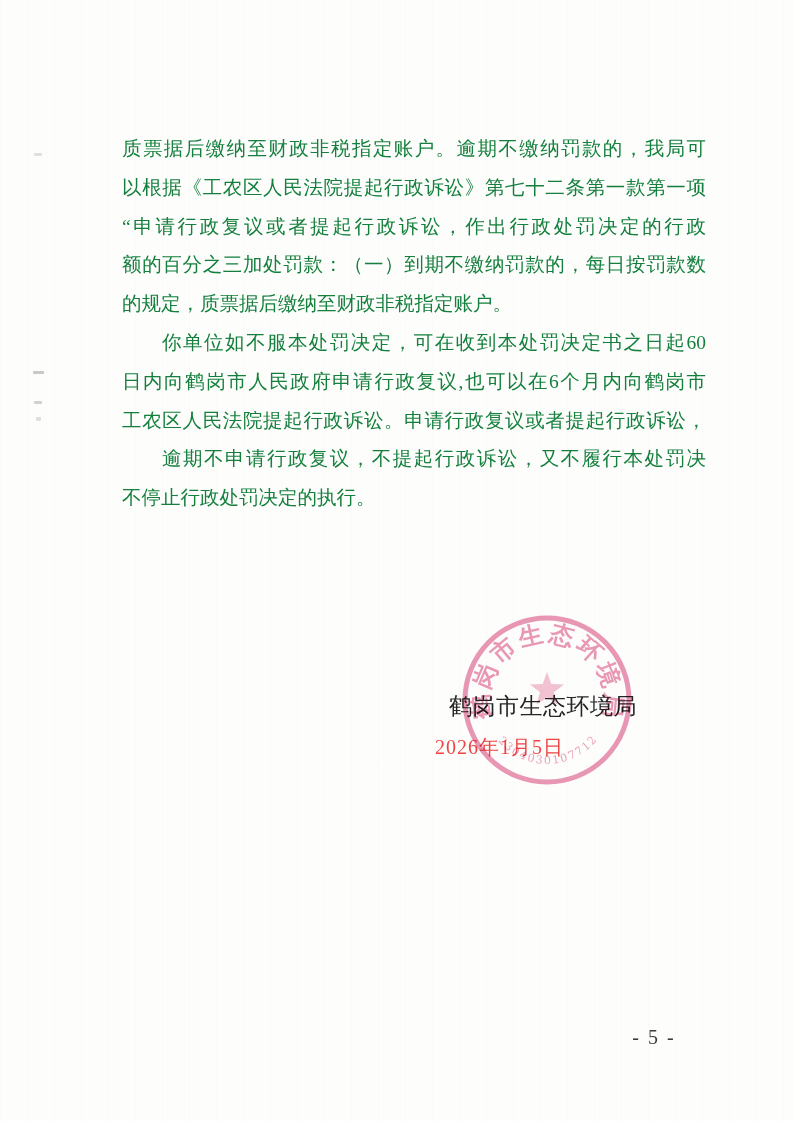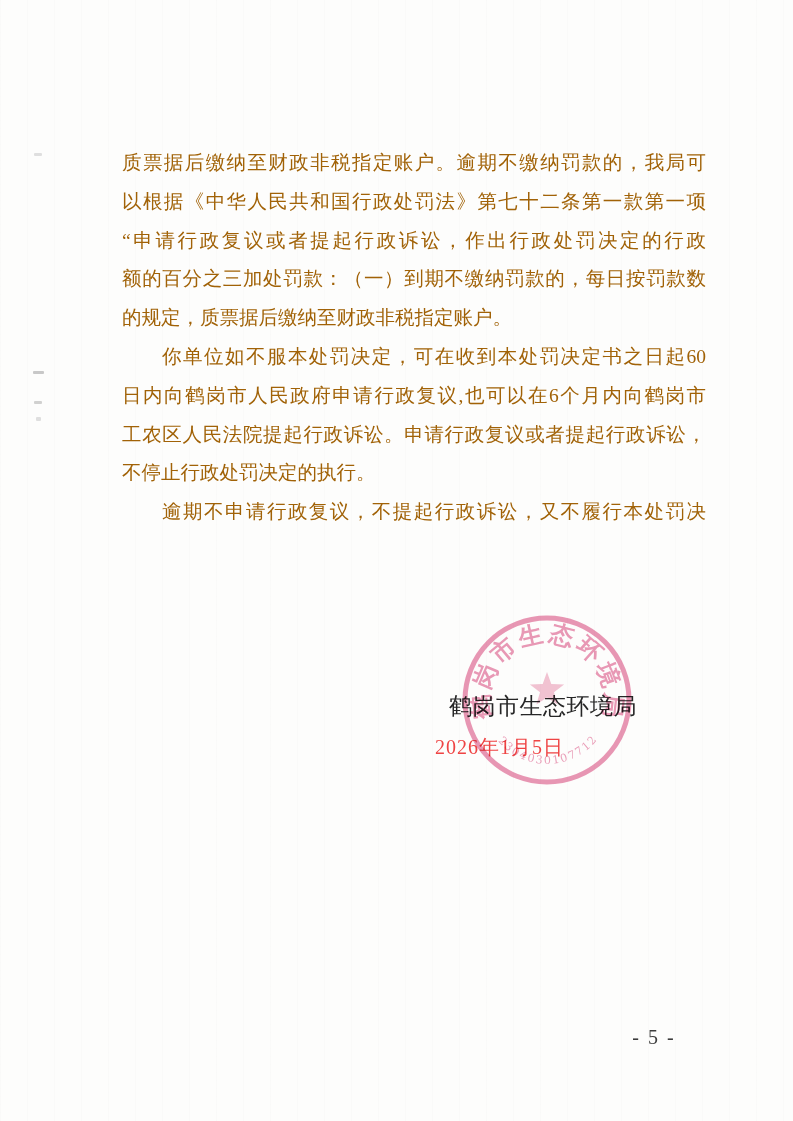--- a/index.html
+++ b/index.html
@@ -14,23 +14,23 @@
   .paper-texture {
     position: absolute; inset: 0;
     background: repeating-linear-gradient(90deg,
       rgba(60,60,60,0.015) 0 1px, transparent 1px 27px);
     pointer-events: none;
   }
 
   
   .body-text {
     position: absolute;
-    left: 122px; top: 144px; width: 584px;
+    left: 122px; top: 130px; width: 584px;
     font-size: 19.5px;
-    color: #a16207;
+    color: #15803d;
   }
   .body-text .line {
     height: 38.8px;
     line-height: 38.8px;
     text-align: justify;
     text-align-last: justify;
     overflow: hidden;
   }
   .body-text .line.indent { text-indent: 40px; }
   .body-text .line.para-end { text-align-last: left; }
@@ -84,29 +84,29 @@
   .scan-mark.m4 { left: 36px; top: 417px; width: 5px;  height: 4px; opacity: .30; }
 </style>
 </head>
 <body>
 
 <div class="paper-texture"></div>
 
 <div class="body-text">
 
 <div class="line">质票据后缴纳至财政非税指定账户。逾期不缴纳罚款的，我局可</div>
-    <div class="line">以根据《中华人民共和国行政处罚法》第七十二条第一款第一项</div>
+    <div class="line">以根据《工农区人民法院提起行政诉讼》第七十二条第一款第一项</div>
     <div class="line">“申请行政复议或者提起行政诉讼，作出行政处罚决定的行政</div>
     <div class="line">额的百分之三加处罚款：（一）到期不缴纳罚款的，每日按罚款数</div>
     <div class="line para-end">的规定，质票据后缴纳至财政非税指定账户。</div>
     <div class="line indent">你单位如不服本处罚决定，可在收到本处罚决定书之日起60</div>
     <div class="line">日内向鹤岗市人民政府申请行政复议,也可以在6个月内向鹤岗市</div>
     <div class="line">工农区人民法院提起行政诉讼。申请行政复议或者提起行政诉讼，</div>
+    <div class="line indent">逾期不申请行政复议，不提起行政诉讼，又不履行本处罚决</div>
     <div class="line para-end">不停止行政处罚决定的执行。</div>
-    <div class="line indent">逾期不申请行政复议，不提起行政诉讼，又不履行本处罚决</div>
   </div>
 
 <svg class="seal" viewBox="0 0 190 190" xmlns="http://www.w3.org/2000/svg">
   <defs>
     <path id="arcTop" d="M 40.5 114.8 A 58 58 0 1 1 149.5 114.8" fill="none"></path>
     <path id="arcBottom" d="M 39.6 127 A 64 64 0 0 0 150.4 127" fill="none"></path>
   </defs>
   <circle cx="95" cy="95" r="82" fill="none" stroke-width="5" opacity="0.8" stroke="#dd6f97"></circle>
   <polygon points="95,67 99.3,79 112.1,79.4 102,87.3 105.6,99.6 95,92.4 84.4,99.6 88,87.3 77.9,79.4 90.7,79" opacity="0.55" fill="#e289a8"></polygon>
   <text class="ring-text" opacity="0.78" fill="#dd6f97">

